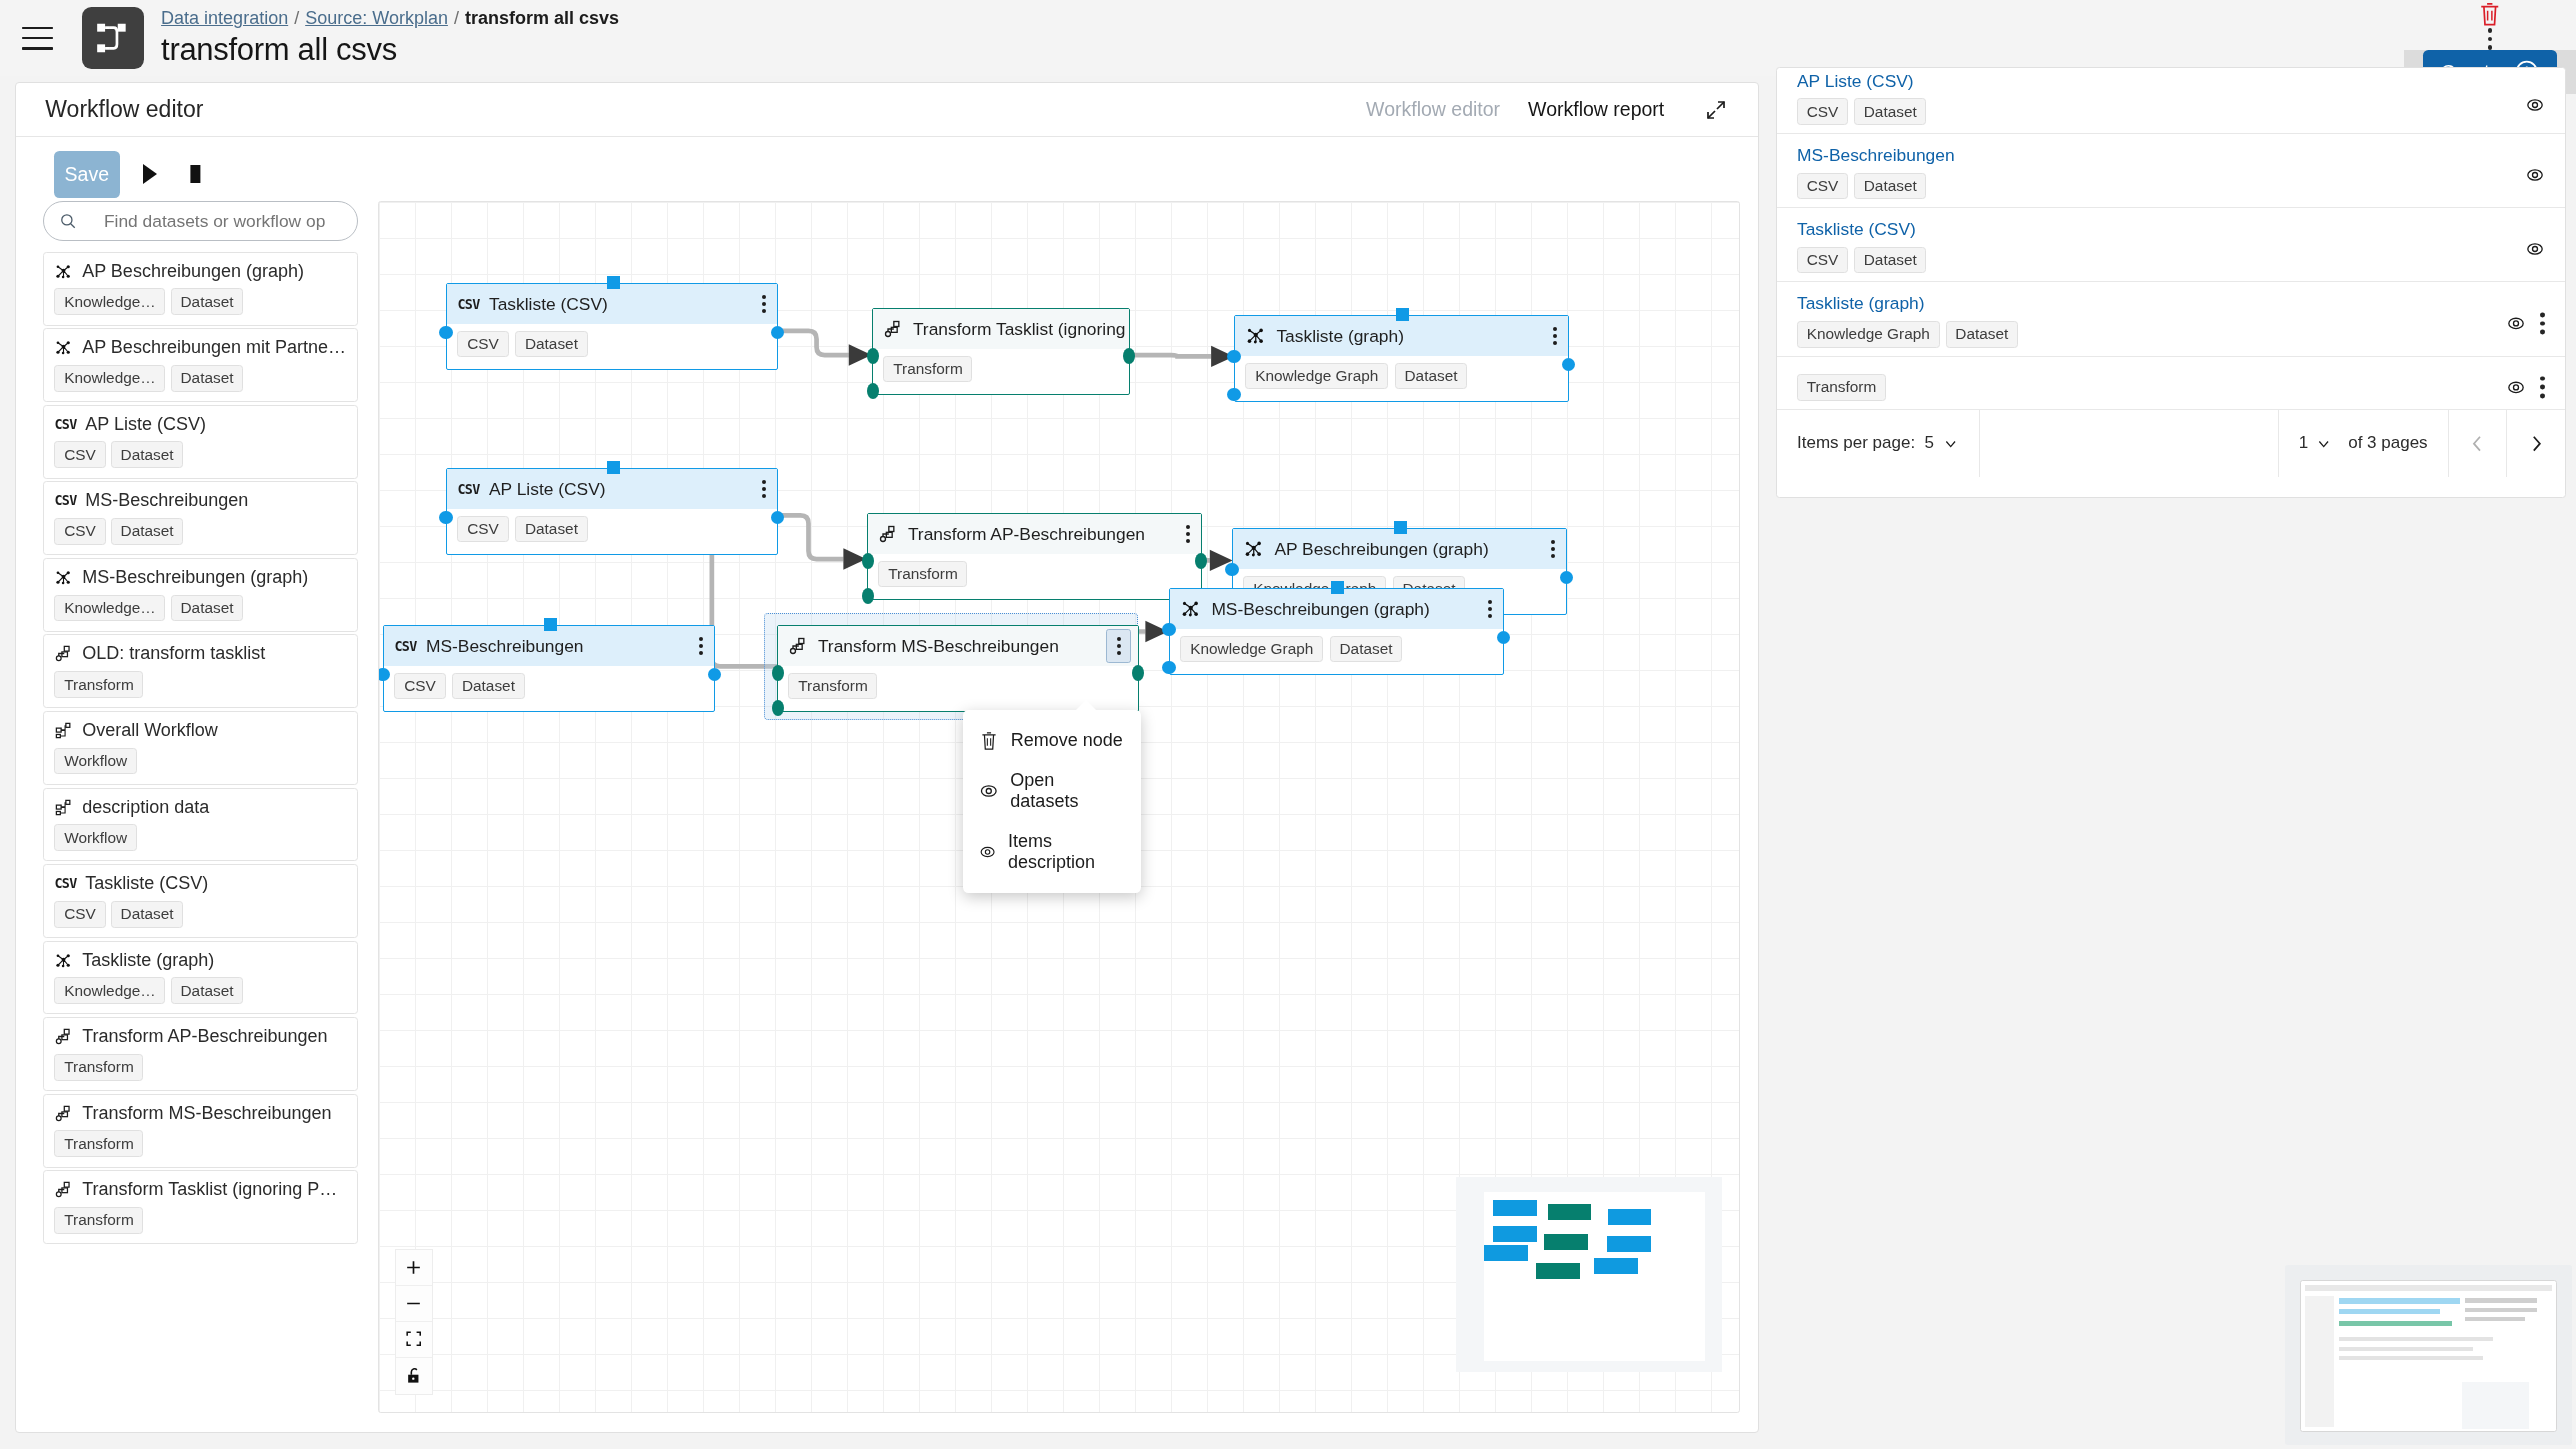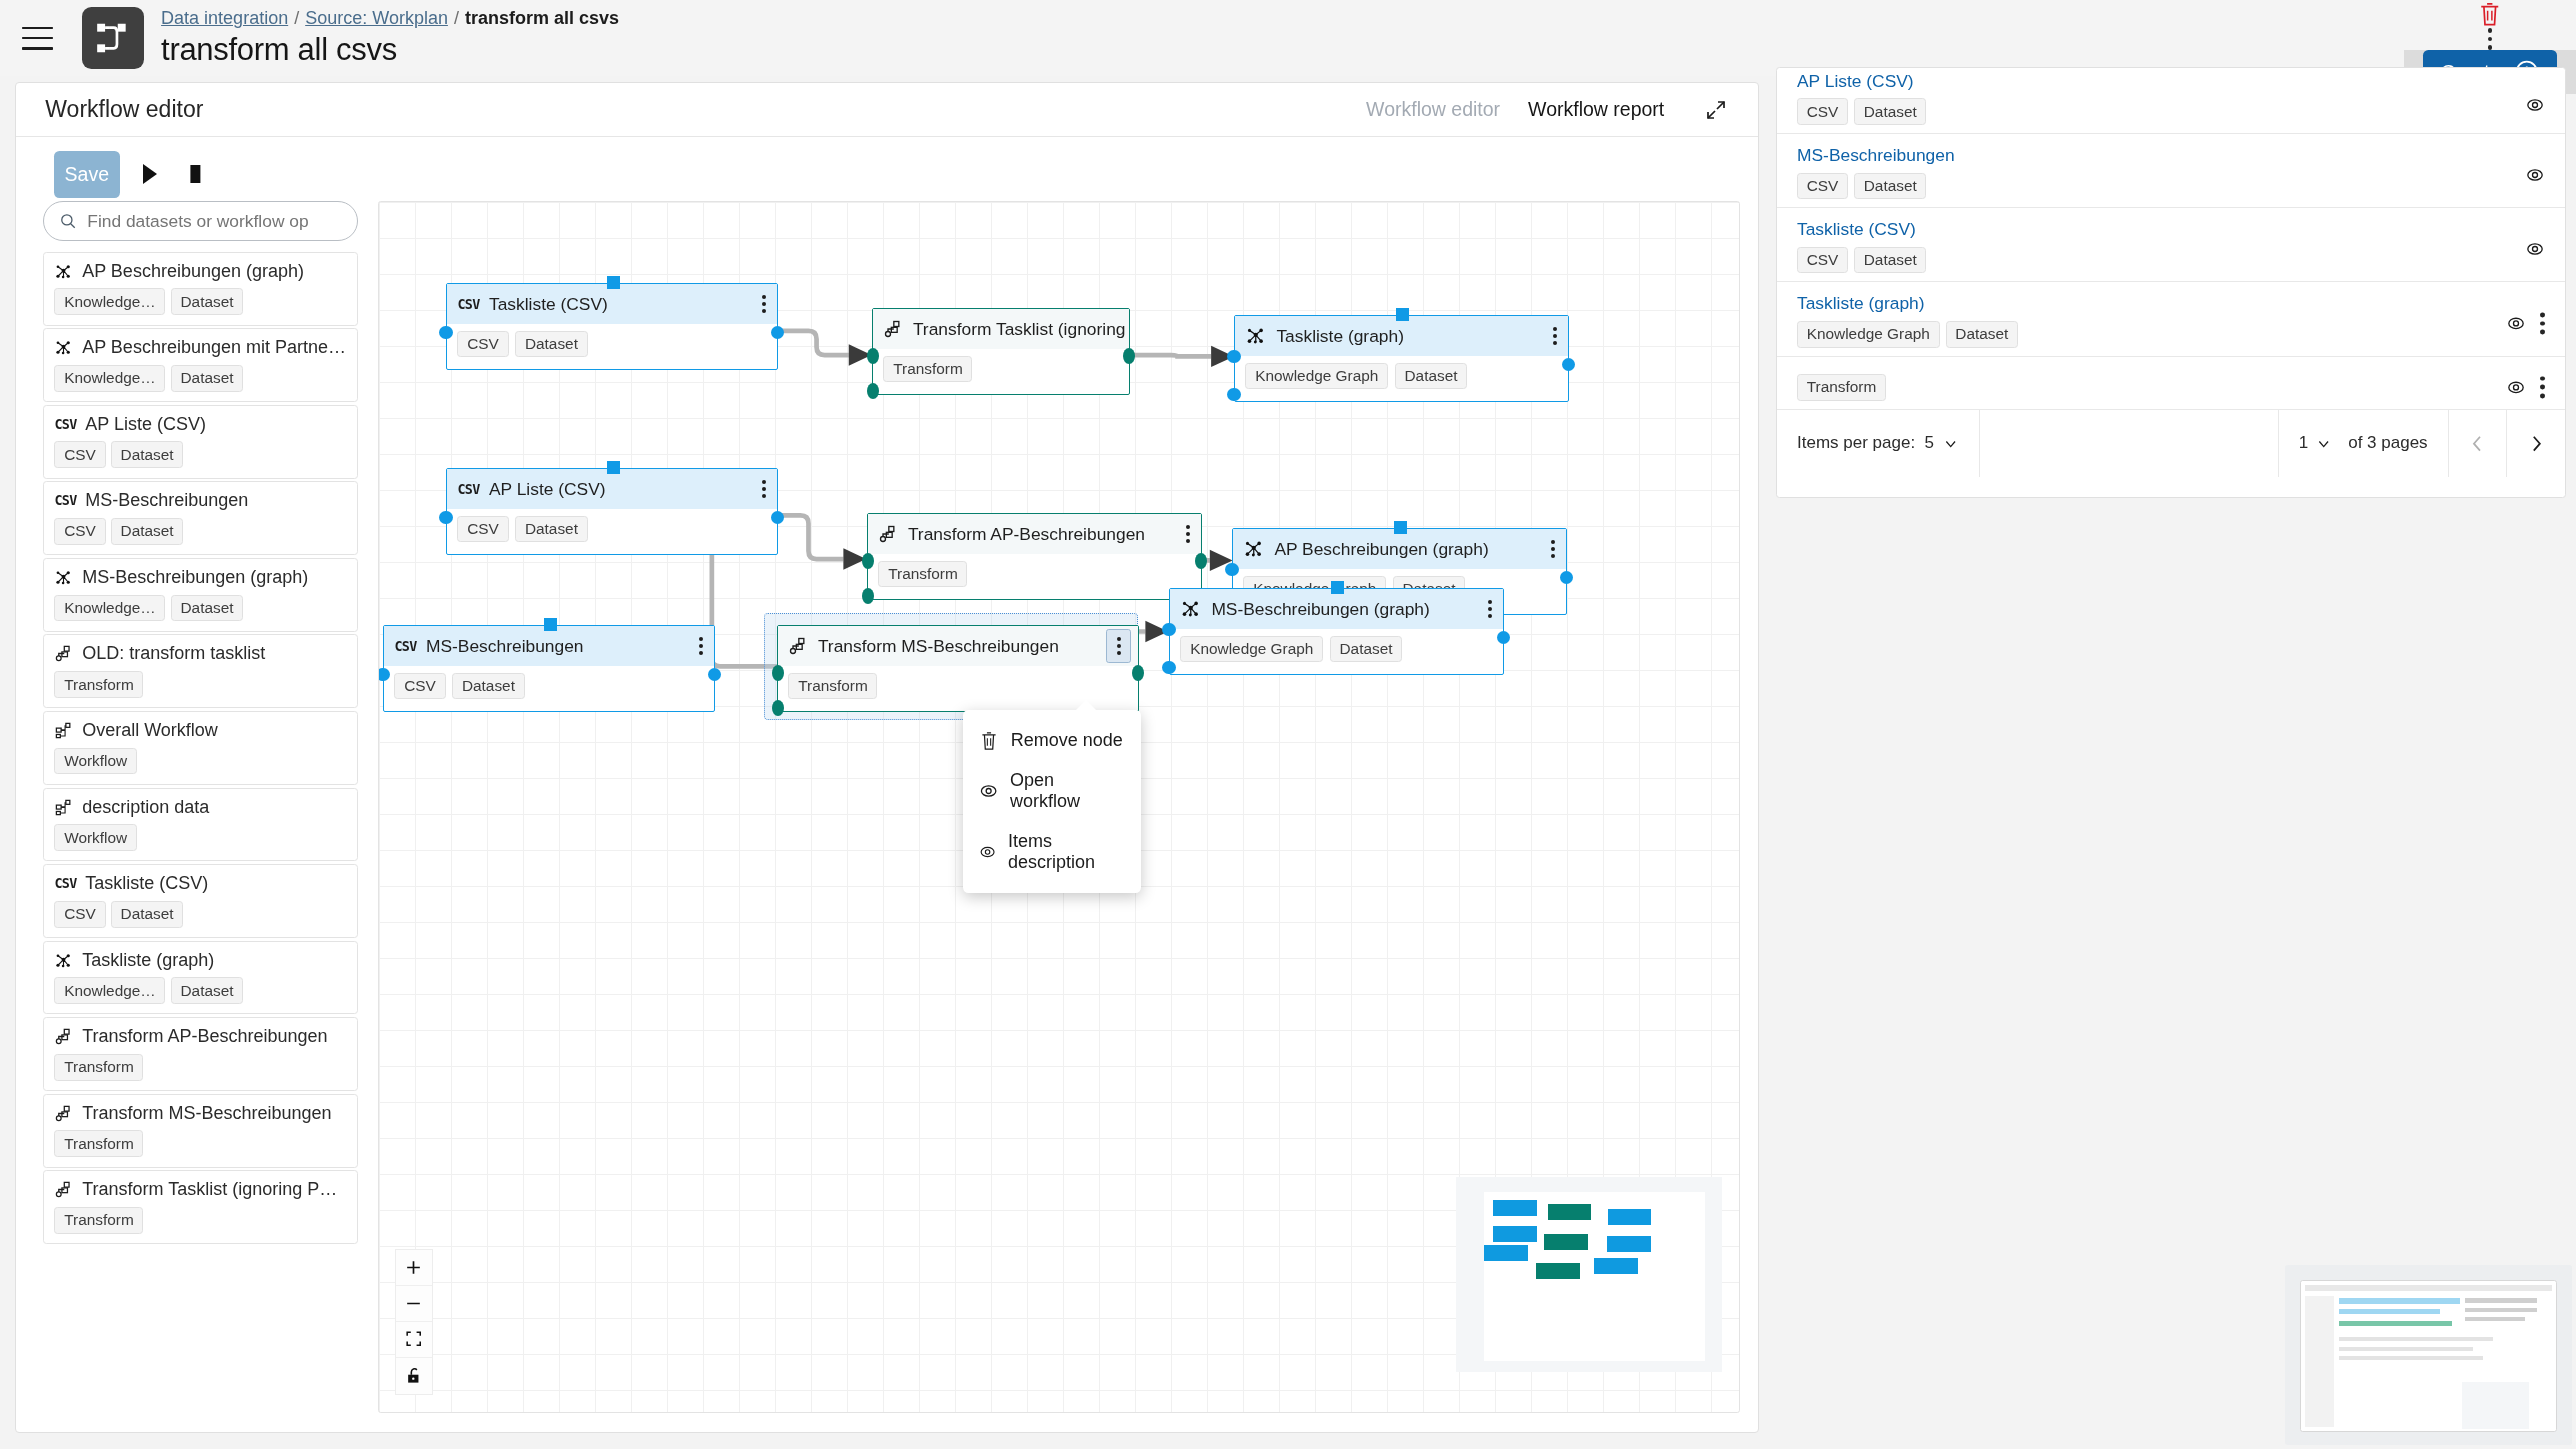--- a/index.html
+++ b/index.html
@@ -73,21 +73,21 @@
     font-size: 19.5px; color: #121212;
   }
   .play-btn, .stop-btn { cursor: pointer; display:flex; align-items:center; justify-content:center; width: 31px; height: 40px;}
   .left-panel { position: absolute; left: 27px; top: 118px; width: 315px; bottom: 0; }
   .search-box {
     height: 40px; border: 0.7px solid #b9bec4; border-radius: 23px; display: flex;
     align-items: center; padding: 0 14.8px; gap: 10.7px; background: #fff;
   }
   .search-box input {
     border: none; outline: none; font-size: 17.4px; color: #1d4ed8; width: 100%;
-    background: transparent; font-family: "Liberation Sans", sans-serif;
+    background: transparent; font-family: "Liberation Sans", sans-serif; text-align: center;
   }
   .dataset-list { margin-top: 10.7px; }
   .ds-item {
     border: 0.7px solid #e3e3e3; border-radius: 3.4px; background: #fff;
     padding: 8px 10.7px 9.4px 10.7px; margin-bottom: 2.7px;
   }
   .ds-title { font-size: 18px; color: #2b2b2b; display: flex; align-items: center; gap: 8.7px;
      white-space: nowrap; overflow: hidden; }
   .ds-tags { display: flex; gap: 5.4px; margin-top: 6.7px; }
   .tag {
@@ -757,21 +757,21 @@
           <path d="M4 6h16M9.5 3.5h5M6.5 6l1 17h9l1-17" stroke="#1b1b1b" stroke-width="1.5" fill="none"></path>
           <path d="M10 10v9M14 10v9" stroke="#1b1b1b" stroke-width="1.3"></path>
         </svg>
         <span>Remove node</span>
       </div>
       <div class="ctx-item">
         <svg width="20" height="20" viewBox="0 0 24 24" fill="none">
           <ellipse cx="12" cy="12" rx="9" ry="6.4" stroke="#1b1b1b" stroke-width="1.6"></ellipse>
           <circle cx="12" cy="12" r="3.1" stroke="#1b1b1b" stroke-width="1.6"></circle>
         </svg>
-        <span>Open workflow</span>
+        <span>Open datasets</span>
       </div>
       <div class="ctx-item">
         <svg width="20" height="20" viewBox="0 0 24 24" fill="none">
           <ellipse cx="12" cy="12" rx="9" ry="6.4" stroke="#1b1b1b" stroke-width="1.6"></ellipse>
           <circle cx="12" cy="12" r="3.1" stroke="#1b1b1b" stroke-width="1.6"></circle>
         </svg>
         <span>Items description</span>
       </div>
     </div>
 

